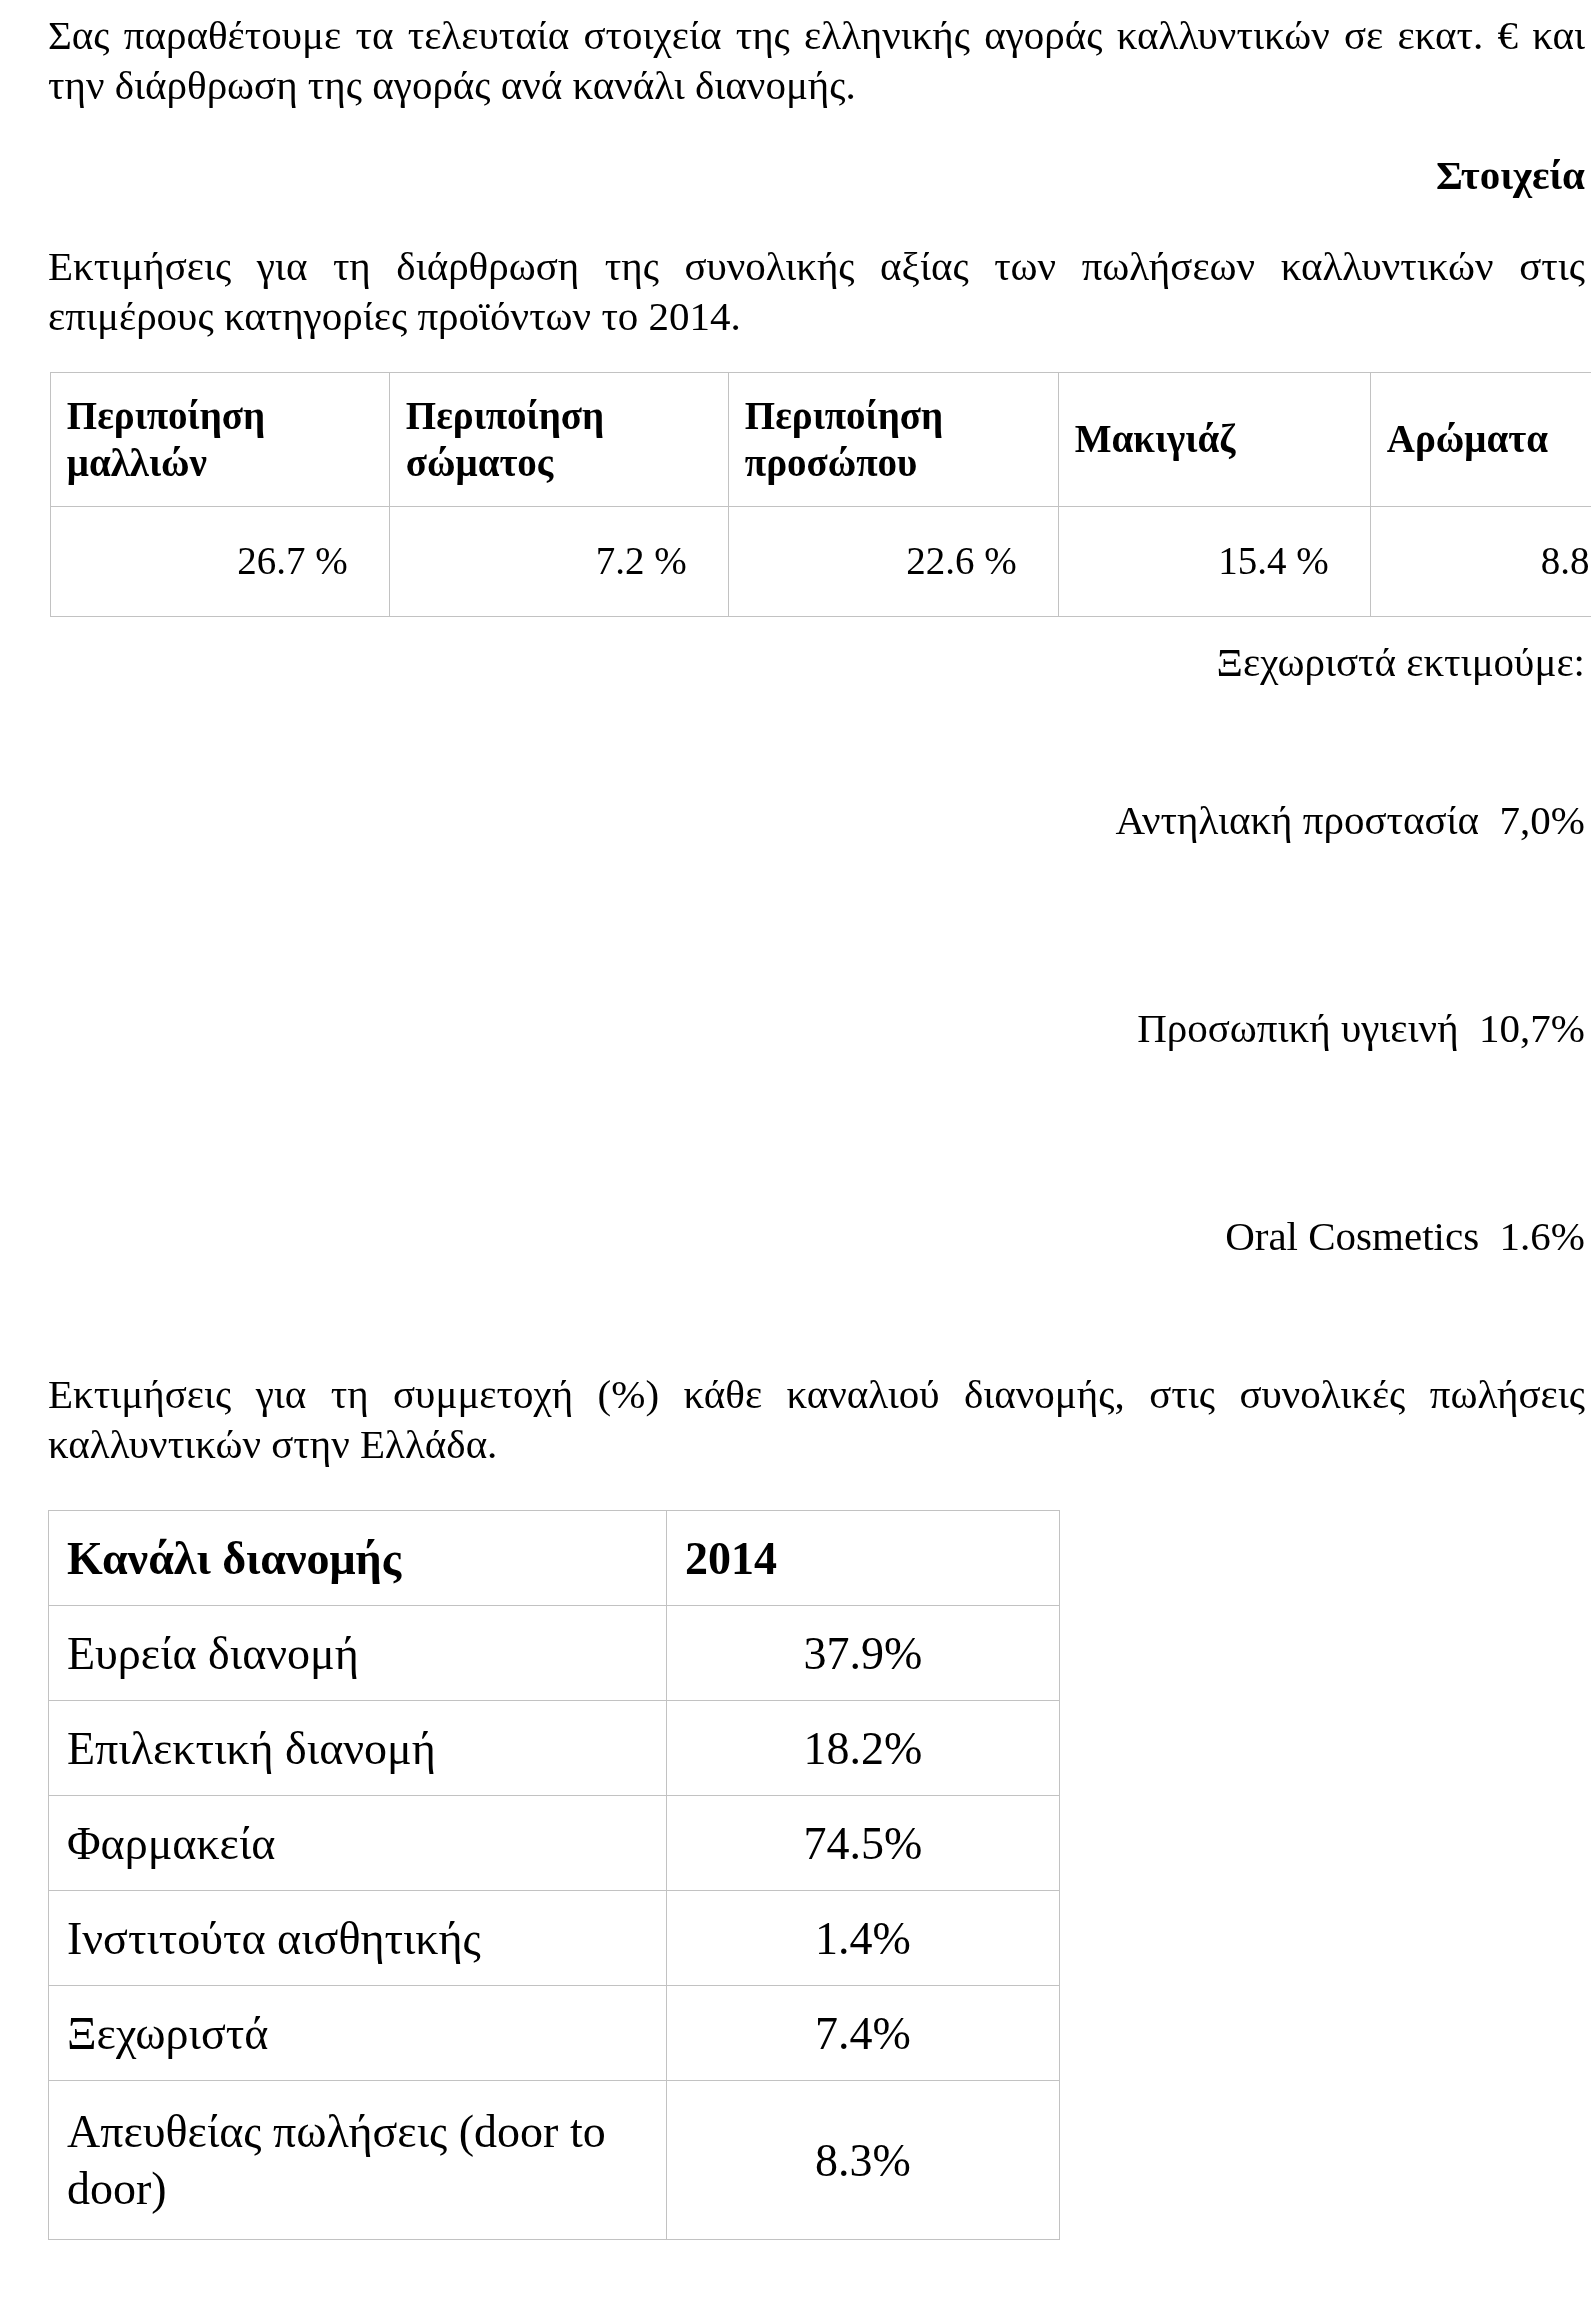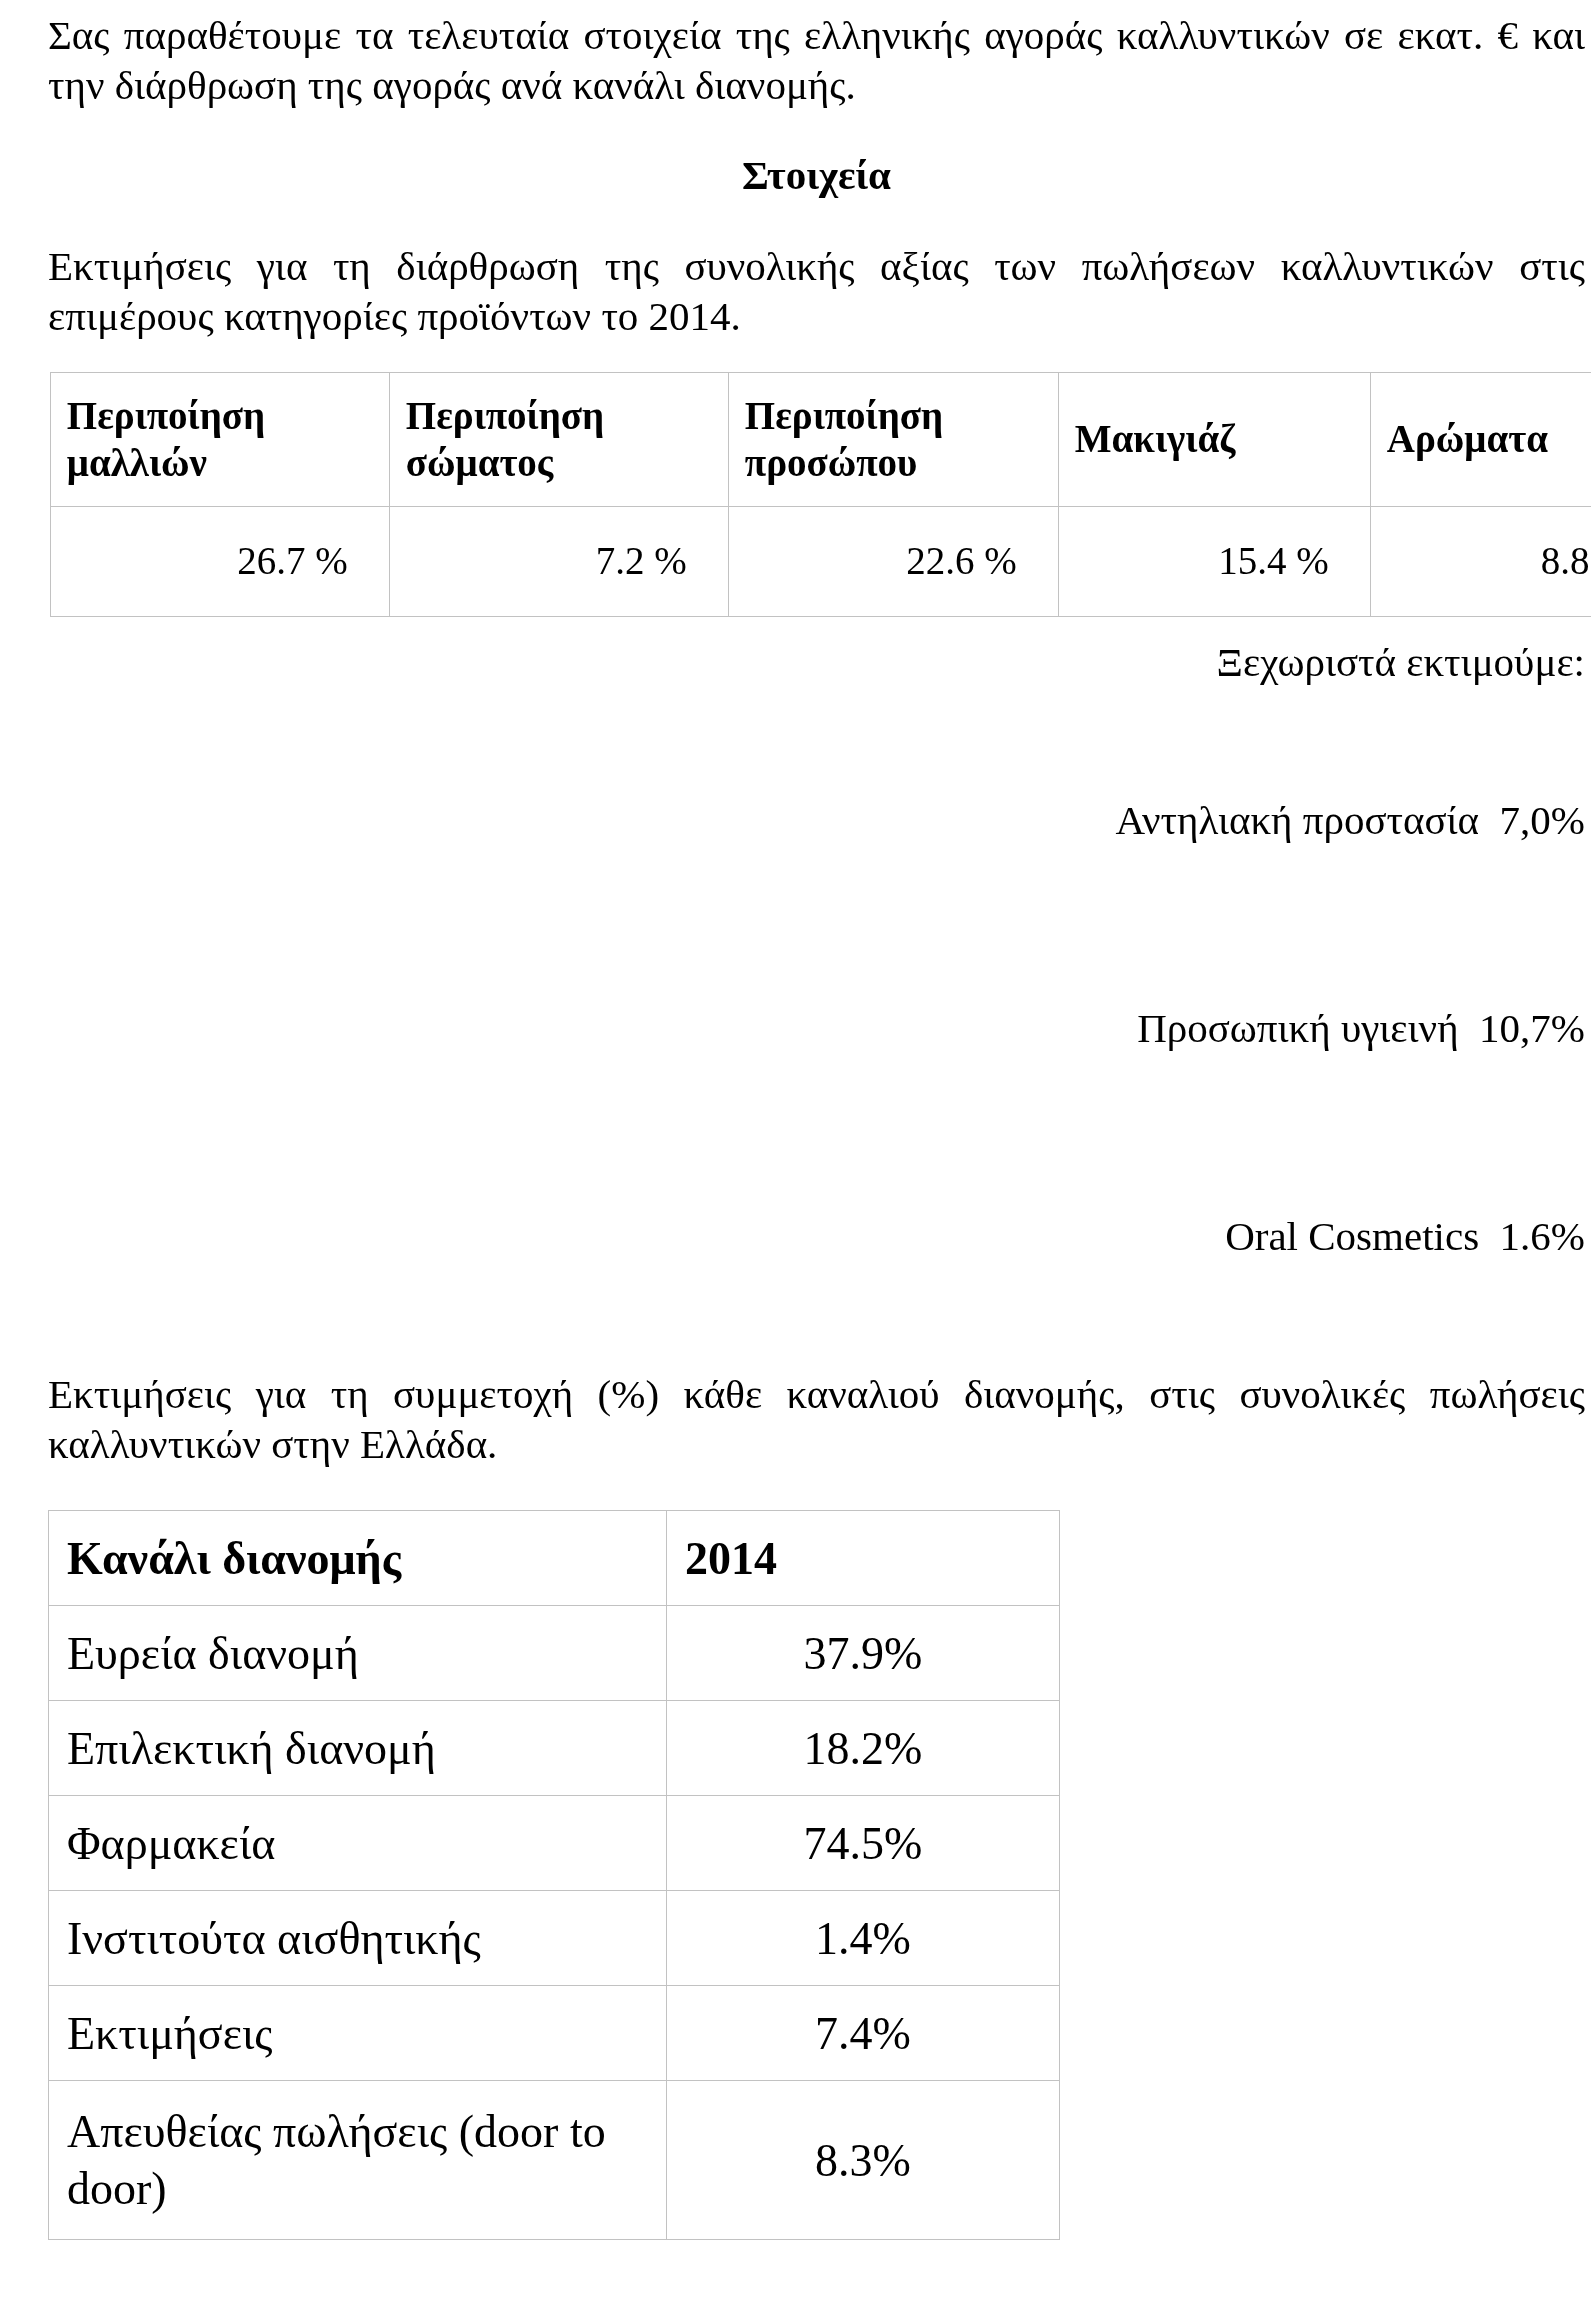--- a/index.html
+++ b/index.html
@@ -31,21 +31,21 @@
     margin: 0;
   }
   .para.lead {
     margin-bottom: 40px;
   }
   .heading {
     font-size: 41px;
     line-height: 1.22;
     font-weight: bold;
     margin: 0;
-    text-align: center;
+    text-align: right;
   }
   .para.tight {
     margin: 0;
   }
   .spacer-xl { height: 58px; }
   .spacer-l  { height: 41px; }
   .spacer-m  { height: 31px; }
   .spacer-s  { height: 20px; }
 
   
@@ -210,21 +210,21 @@
       </tr>
       <tr>
         <td class="label">Φαρμακεία</td>
         <td class="value">74.5%</td>
       </tr>
       <tr>
         <td class="label">Ινστιτούτα αισθητικής</td>
         <td class="value">1.4%</td>
       </tr>
       <tr>
-        <td class="label">Εκτιμήσεις</td>
+        <td class="label">Ξεχωριστά</td>
         <td class="value">7.4%</td>
       </tr>
       <tr class="tall">
         <td class="label">Απευθείας πωλήσεις (door to door)</td>
         <td class="value">8.3%</td>
       </tr>
     </tbody>
   </table>
 
 </div>

